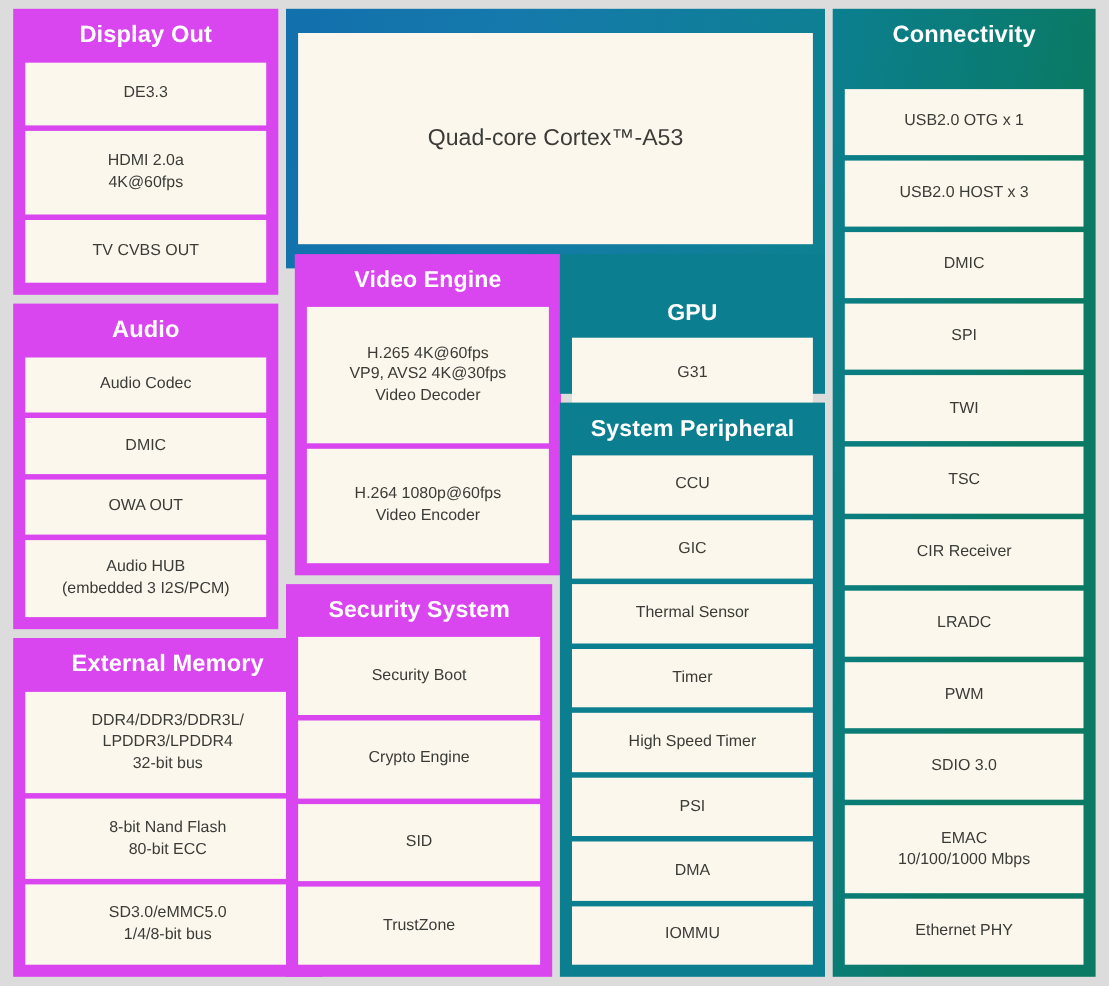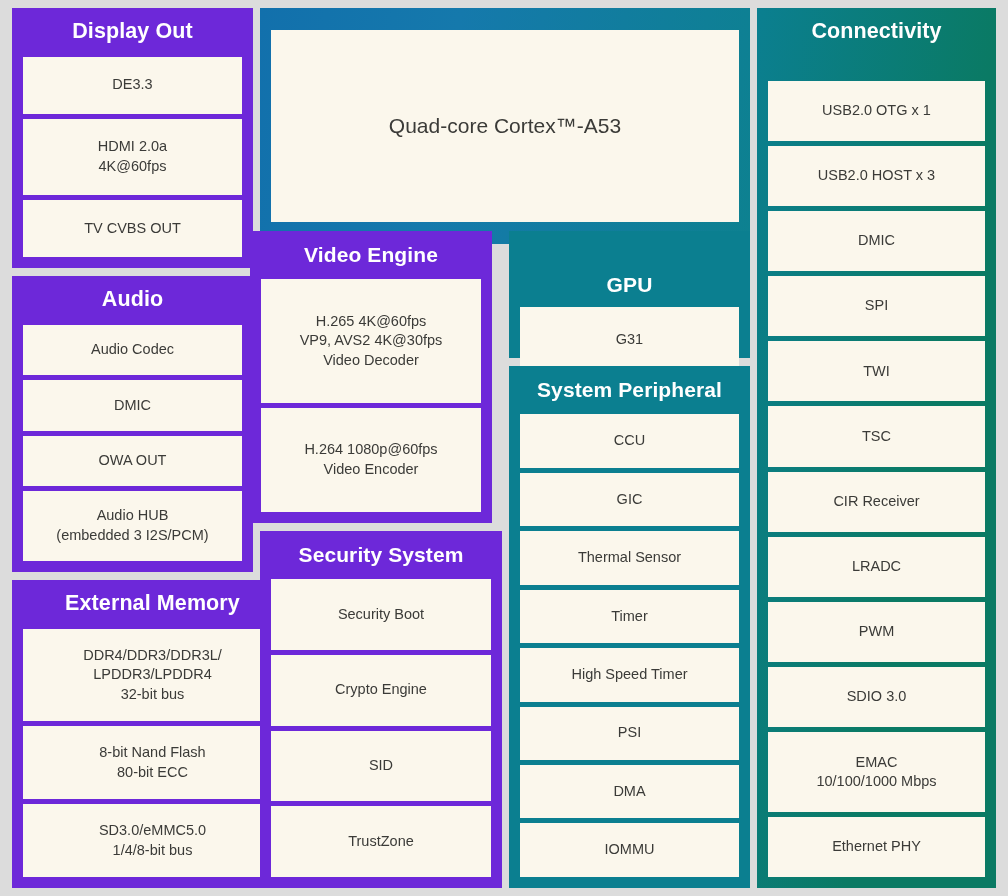--- a/index.html
+++ b/index.html
@@ -23,21 +23,21 @@
   }
 
   
   .block {
     position: absolute;
     box-sizing: border-box;
     padding: 0 11px 11px 11px;
     display: flex;
     flex-direction: column;
   }
-  .block.blue      { background: #6d28d9; }
+  .block.blue      { background: #d946ef; }
   .block.teal      { background: #0b7f90; }
   .block.green     { background: linear-gradient(100deg, #0b7f90 0%, #0a7a64 62%, #0a7a64 100%); }
   .block.cpu       { background: linear-gradient(100deg, #1270ac 0%, #1579ac 38%, #0d8190 100%); }
 
   .block-title {
     color: #ffffff;
     font-weight: bold;
     text-align: center;
     letter-spacing: 0.1px;
     line-height: 1.1;
@@ -67,37 +67,37 @@
     padding: 4px 5px;
     white-space: pre-line;
   }
 
   
   #display-out      { left: 12px;  top: 8px;   width: 241px; height: 260px; }
   #audio            { left: 12px;  top: 276px; width: 241px; height: 296px; }
   #external-memory  { left: 12px;  top: 580px; width: 281px; height: 308px; }
 
   #cpu              { left: 260px; top: 8px;   width: 490px; height: 236px; }
-  #video-engine     { left: 250px; top: 231px; width: 242px; height: 292px; }
+  #video-engine     { left: 268px; top: 231px; width: 242px; height: 292px; }
   #security-system  { left: 260px; top: 531px; width: 242px; height: 357px; }
 
   #gpu              { left: 509px; top: 231px; width: 241px; height: 127px; }
   #system-peripheral{ left: 509px; top: 366px; width: 241px; height: 522px; }
 
   #connectivity     { left: 757px; top: 8px;   width: 239px; height: 880px; }
 
   
   #cpu .cells { gap: 0; }
   #cpu .cell  { font-size: 21px; color: #3b3b38; }
 
   
   #connectivity .cells { gap: 5px; margin-top: 24px; }
   #connectivity .cell  { font-size: 14.5px; }
 
-  #system-peripheral .cells { gap: 5px; }
+  #system-peripheral .cells { gap: 5px; justify-content: flex-end; }
   #gpu .block-title { padding: 10px 0 11px 0; margin-top: 32px; }
   #gpu .cells { flex: 0 0 66px; justify-content: center; }
 </style>
 </head>
 <body>
 
 <div id="diagram">
 
   <div class="block blue" id="display-out">
     <div class="block-title t-big">Display Out</div>

